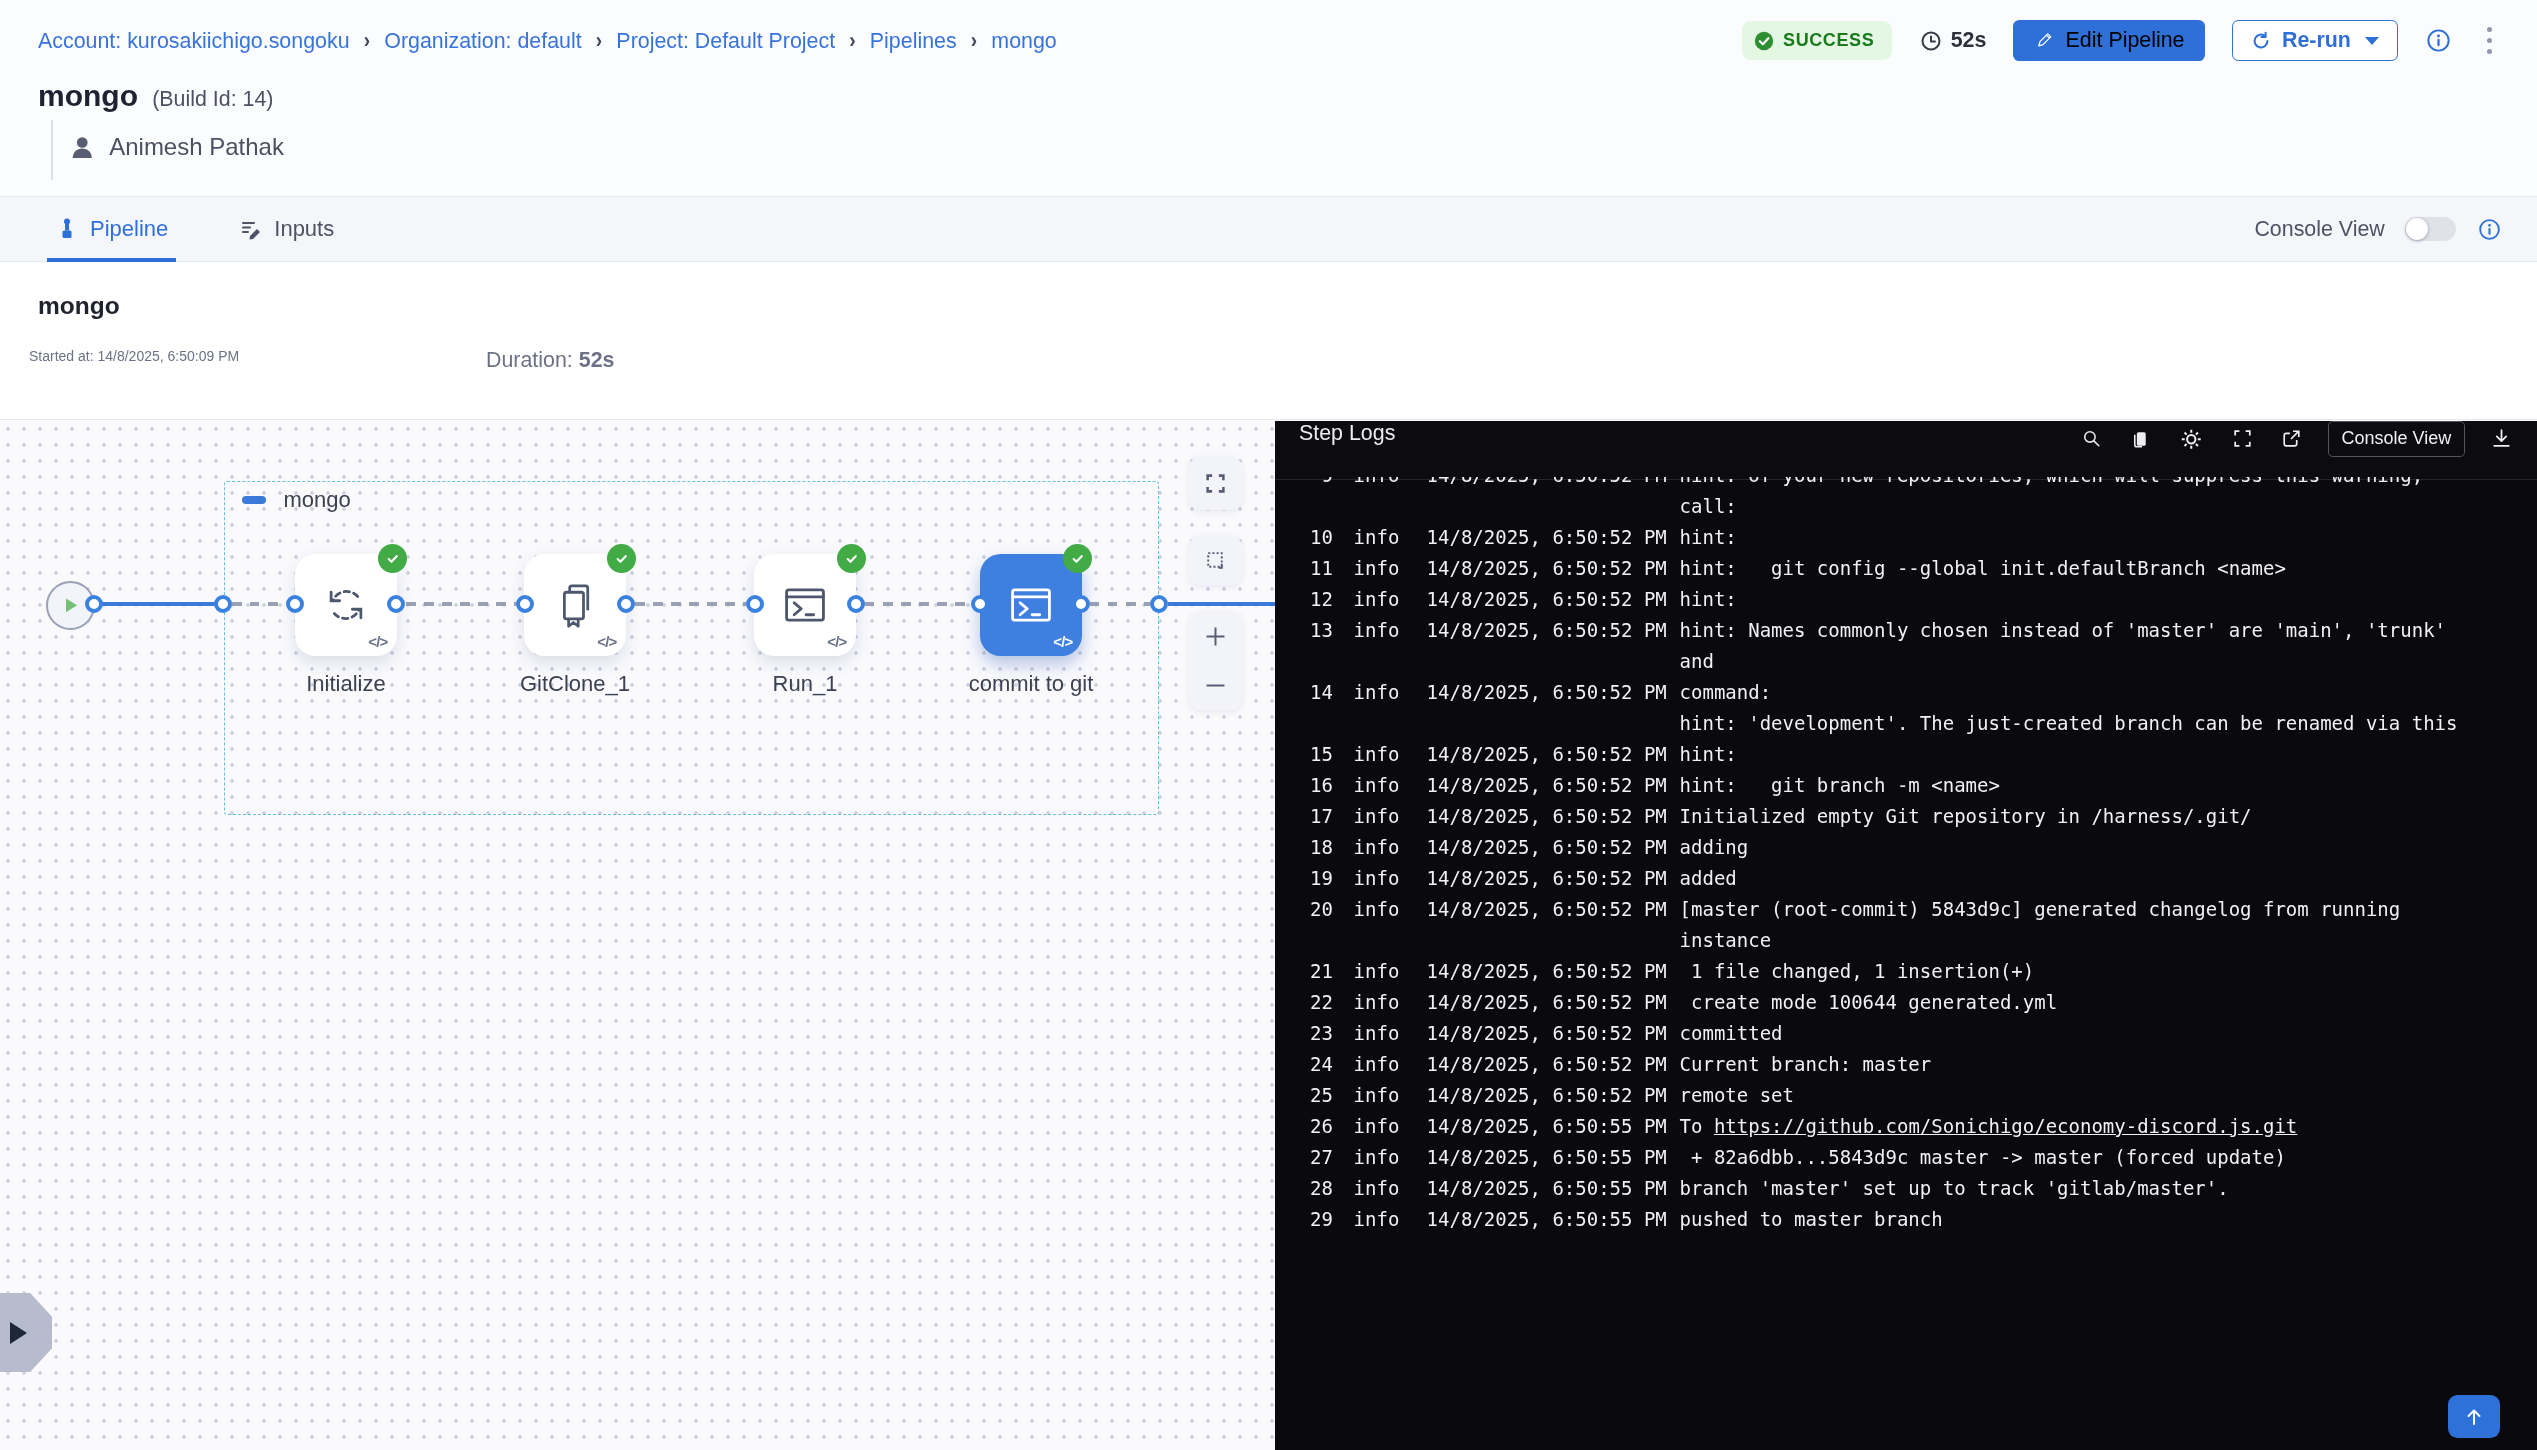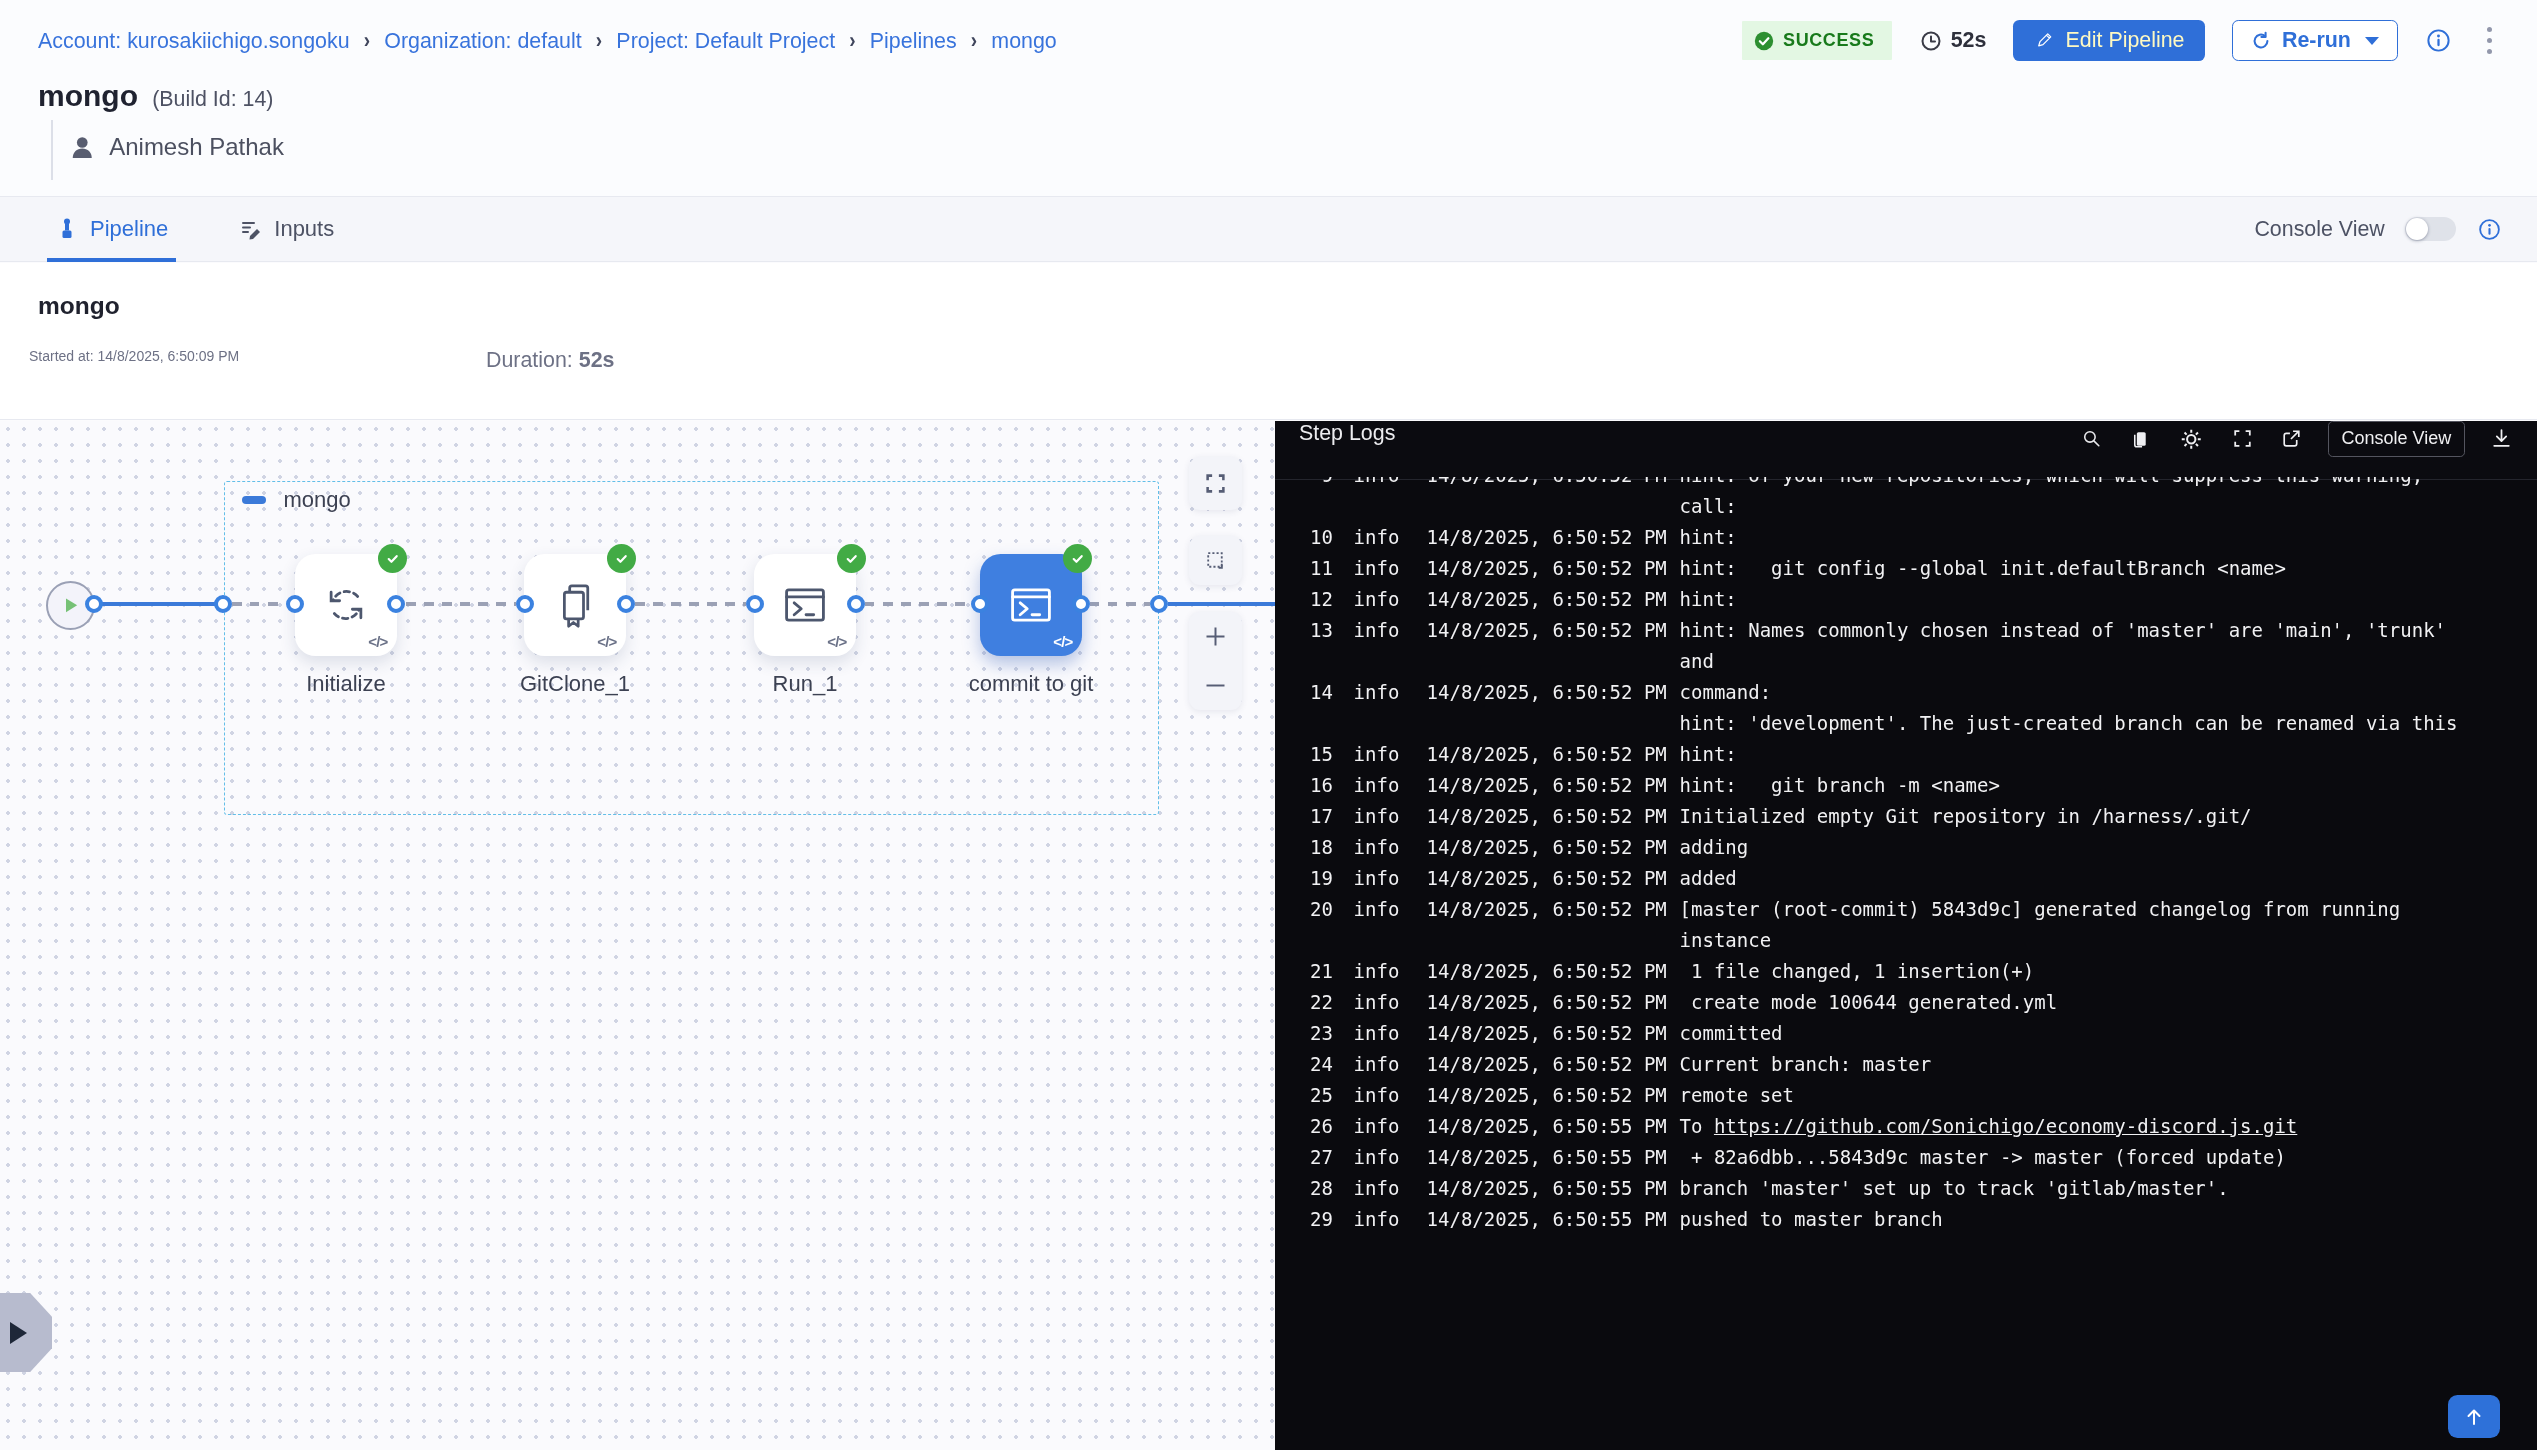--- a/index.html
+++ b/index.html
@@ -8,23 +8,23 @@
   svg { display:block; }
 
   
   .top-header { position:absolute; left:0; top:0; width:2538px; height:196px; background:#fbfcfe; }
   .breadcrumb { position:absolute; left:38px; top:28.5px; display:flex; align-items:center; gap:14.2px;
     font-size:21.4px; color:#3873dc; }
   .breadcrumb .crumb { cursor:pointer; }
   .breadcrumb .chev { color:#3f455c; font-size:19px; font-weight:700; transform:scaleY(1.15); }
   .hdr-actions { position:absolute; right:38px; top:19px; display:flex; align-items:center; gap:27px; height:43px; }
   .status-badge { display:flex; align-items:center; gap:8px; background:#e3f7e3; color:#187a1b;
-    font-size:18px; font-weight:700; letter-spacing:0.6px; padding:8.7px 17.4px 8.7px 11px; border-radius:1px; }
+    font-size:18px; font-weight:700; letter-spacing:0.6px; padding:8.7px 17.4px 8.7px 11px; border-radius:9px; }
   .dur-chip { display:flex; align-items:center; gap:8px; font-size:21.4px; font-weight:600; color:#2e303c; }
-  .btn-primary { display:flex; align-items:center; gap:11px; background:#2f6fd8; color:#fef9c3; height:41px;
+  .btn-primary { display:flex; align-items:center; gap:11px; background:#2f6fd8; color:#000000; height:41px;
     padding:0 20.6px; border-radius:6.3px; font-size:21.4px; font-weight:500; cursor:pointer; border:none; }
   .btn-outline { display:flex; align-items:center; gap:9.5px; background:#fff; color:#2f6fd8; height:41px;
     padding:0 17.4px; border-radius:6.3px; font-size:21.4px; font-weight:600; border:1.6px solid #2f6fd8; cursor:pointer; }
   .caret-down { width:0; height:0; border-left:7.1px solid transparent; border-right:7.1px solid transparent;
     border-top:8.7px solid #2f6fd8; margin-left:4.7px; }
   .kebab { display:flex; flex-direction:column; gap:5.5px; padding:4.7px 8px; cursor:pointer; }
   .kebab i { width:5.5px; height:5.5px; border-radius:50%; background:#9297ab; }
   .title-row { position:absolute; left:38px; top:79px; display:flex; align-items:baseline; gap:14.2px; }
   .pipe-title { font-size:30px; font-weight:700; color:#1f2230; }
   .build-id { font-size:21.4px; color:#4d5163; }

